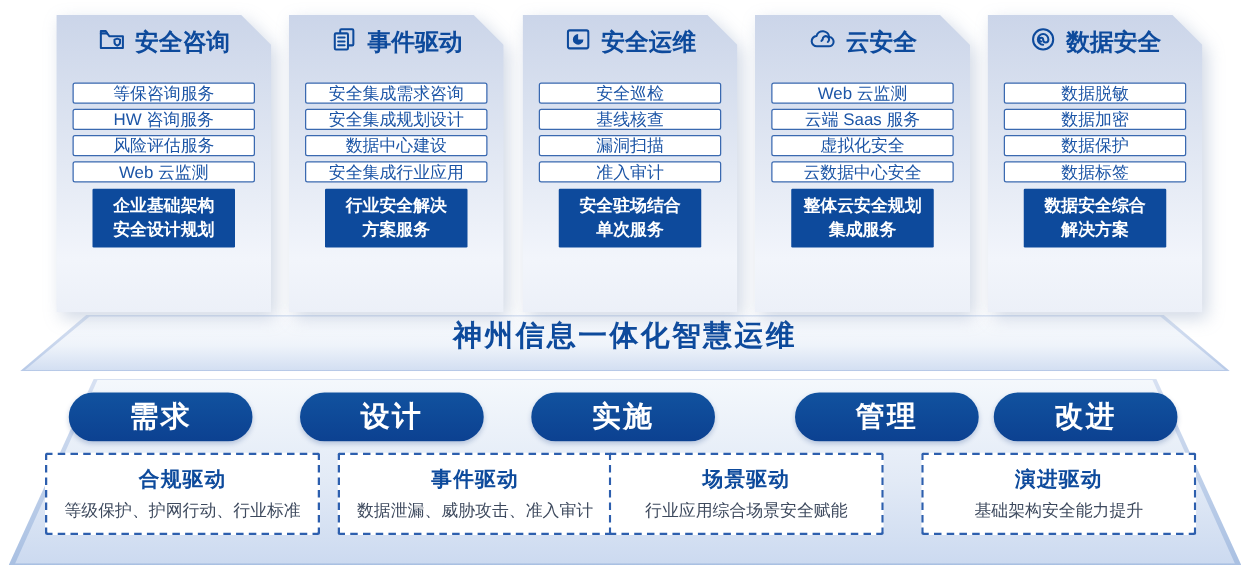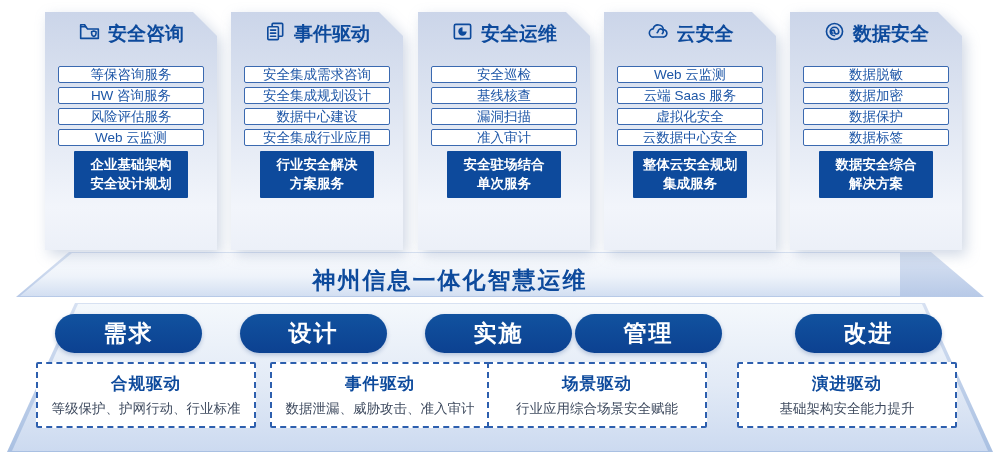--- a/index.html
+++ b/index.html
@@ -4,24 +4,24 @@
 <style>
   * { margin:0; padding:0; box-sizing:border-box; }
   html,body { background:#fff; }
   body { font-family:"Liberation Sans", sans-serif; }
   .stage { position:relative; width:1000px; height:458px; background:#fff; overflow:hidden; }
 
   
   .banner-outer { position:absolute; left:0; top:252px; width:1000px; height:45px;
     clip-path:polygon(69px 0,931px 0,984px 100%,16px 100%);
     background:linear-gradient(180deg,#dbe4f3 0%,#b7c9e7 100%); }
-  .banner-inner { position:absolute; left:0; top:253px; width:900px; height:43px;
+  .banner-inner { position:absolute; left:0; top:253px; width:1000px; height:43px;
     clip-path:polygon(72px 0,928px 0,980px 100%,20px 100%);
     background:linear-gradient(180deg,#fbfcfe 0%,#eef3fa 55%,#d3dff2 100%);
-    display:flex; align-items:flex-end; justify-content:center; }
+    display:flex; align-items:flex-start; justify-content:center; }
   .banner-title { font-size:23px; font-weight:bold; color:#0d4a9c; letter-spacing:2px; }
 
   
   .platform-outer { position:absolute; left:0; top:303px; width:1000px; height:149px;
     clip-path:polygon(75px 0,925px 0,993px 100%,7px 100%);
     background:linear-gradient(180deg,#d7e1f2 0%,#a9c0e2 100%); }
   .platform-inner { position:absolute; left:0; top:304px; width:1000px; height:147px;
     clip-path:polygon(78px 0,922px 0,988px 100%,12px 100%);
     background:linear-gradient(180deg,#f4f8fc 0%,#e2eaf6 55%,#ccdaf0 100%); }
 
@@ -178,21 +178,21 @@
       <div class="highlight">
         <span>数据安全综合</span>
         <span>解决方案</span>
       </div>
     </div>
   </div>
 
   <div class="pill" style="left:55px">需求</div>
   <div class="pill" style="left:240px">设计</div>
   <div class="pill" style="left:425px">实施</div>
-  <div class="pill" style="left:575px">管理</div>
+  <div class="pill" style="left:636px">管理</div>
   <div class="pill" style="left:795px">改进</div>
 
   <div class="driver" style="left:36px">
     <div class="driver-title">合规驱动</div>
     <div class="driver-desc">等级保护、护网行动、行业标准</div>
   </div>
   <div class="driver" style="left:270px">
     <div class="driver-title">事件驱动</div>
     <div class="driver-desc">数据泄漏、威胁攻击、准入审计</div>
   </div>

